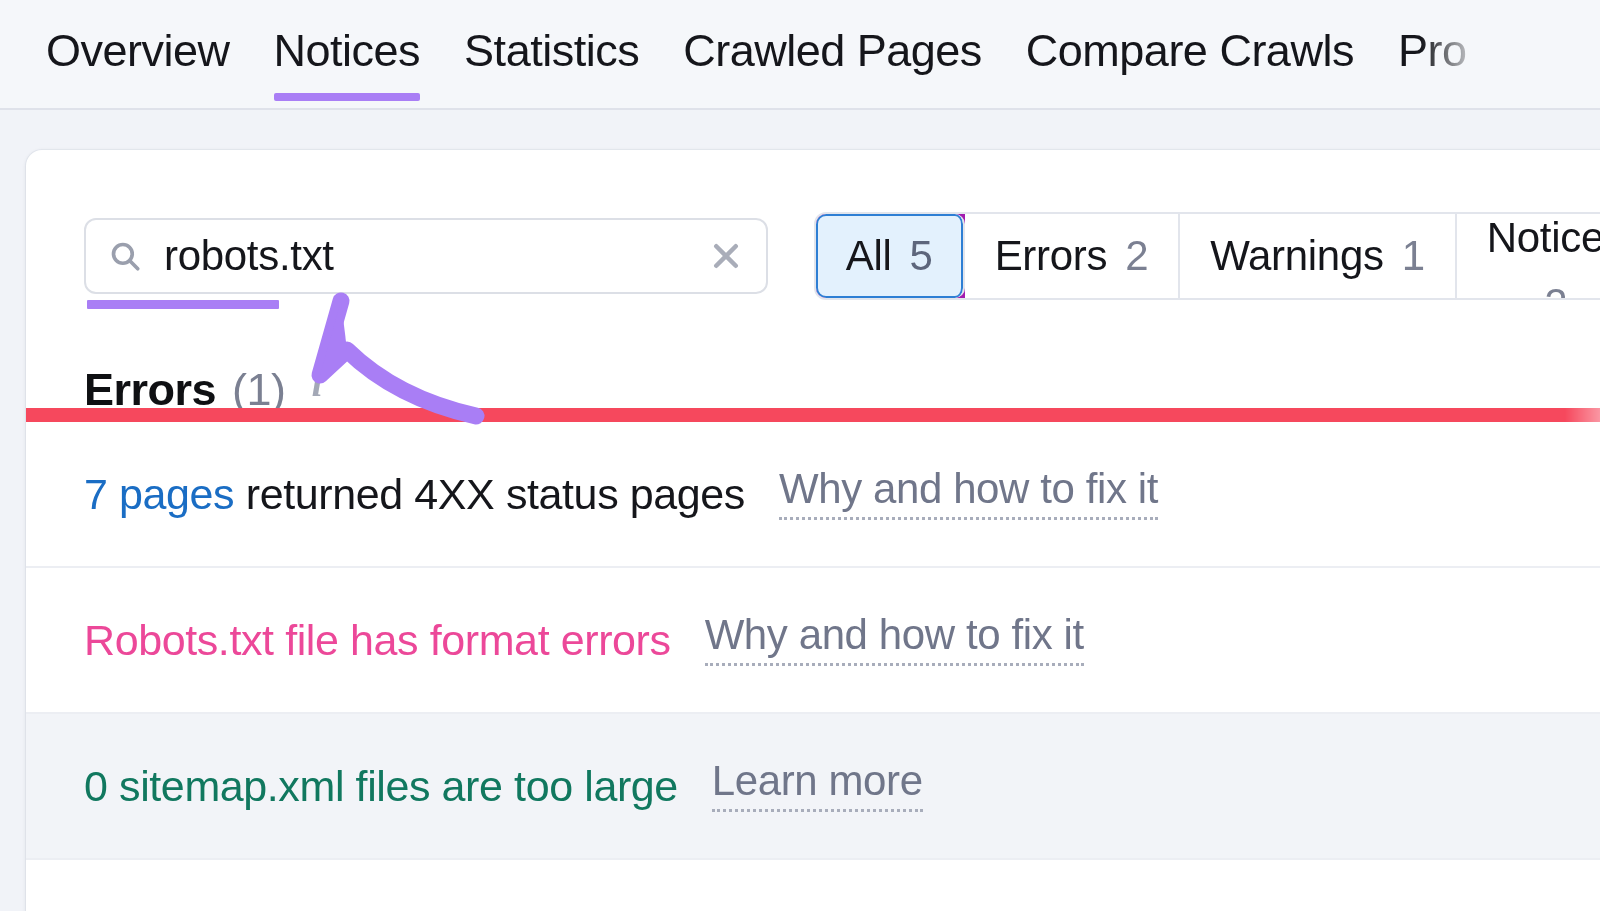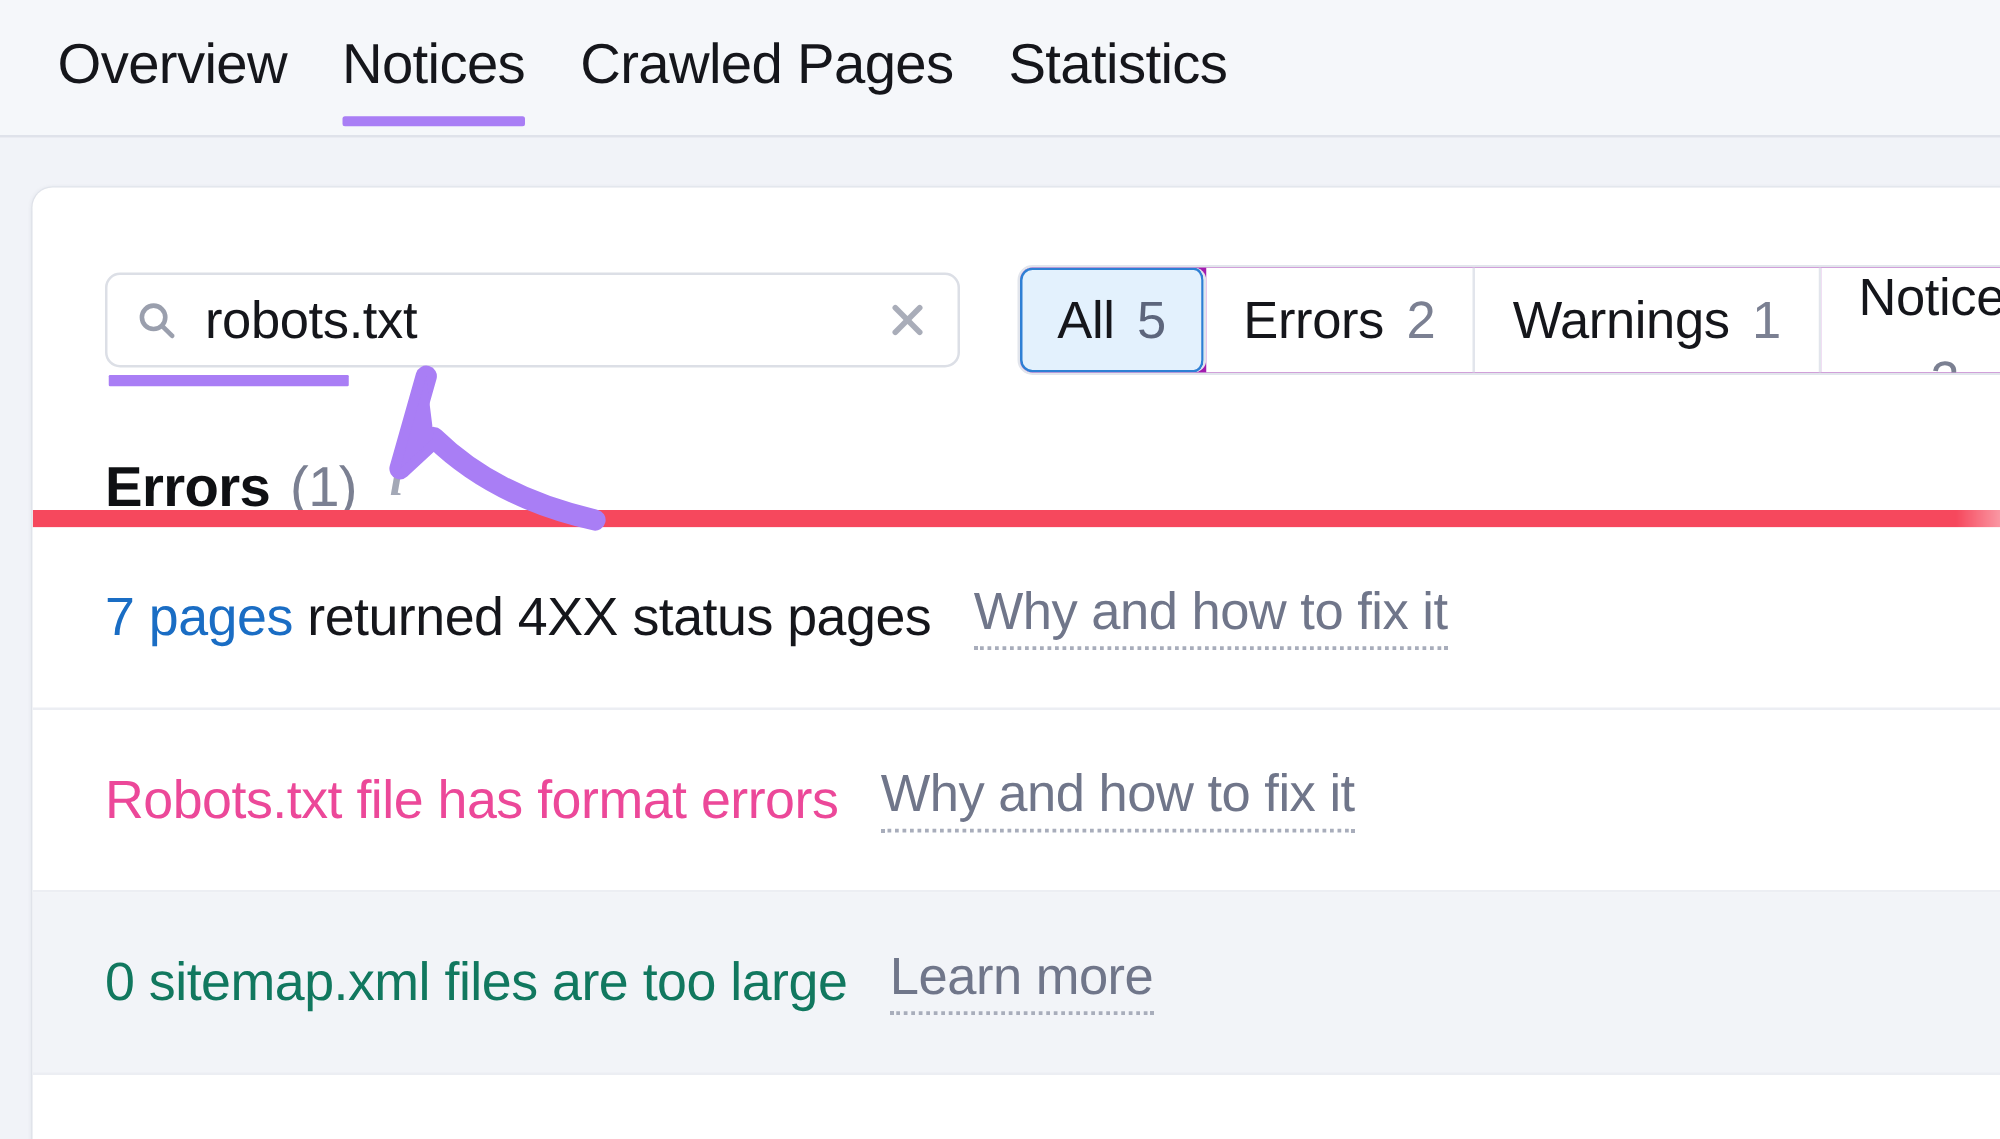--- a/index.html
+++ b/index.html
@@ -243,24 +243,30 @@
 <body>
 
 <div class="tabbar">
   <div class="tab">
     <span>Overview</span>
   </div>
   <div class="tab is-active">
     <span>Notices</span>
   </div>
   <div class="tab">
+    <span>Statistics</span>
+  </div>
+  <div class="tab">
     <span>Crawled Pages</span>
   </div>
   <div class="tab">
-    <span>Statistics</span>
+    <span>Compare Crawls</span>
+  </div>
+  <div class="tab is-clipped">
+    <span>Pro</span>
   </div>
 </div>
 
 <div class="card">
 
   <div class="controls">
 
     <div class="searchbox">
       <span class="search-icon">
         <svg viewBox="0 0 24 24" width="34" height="34" fill="none" stroke="currentColor" stroke-width="2.6" stroke-linecap="round">

